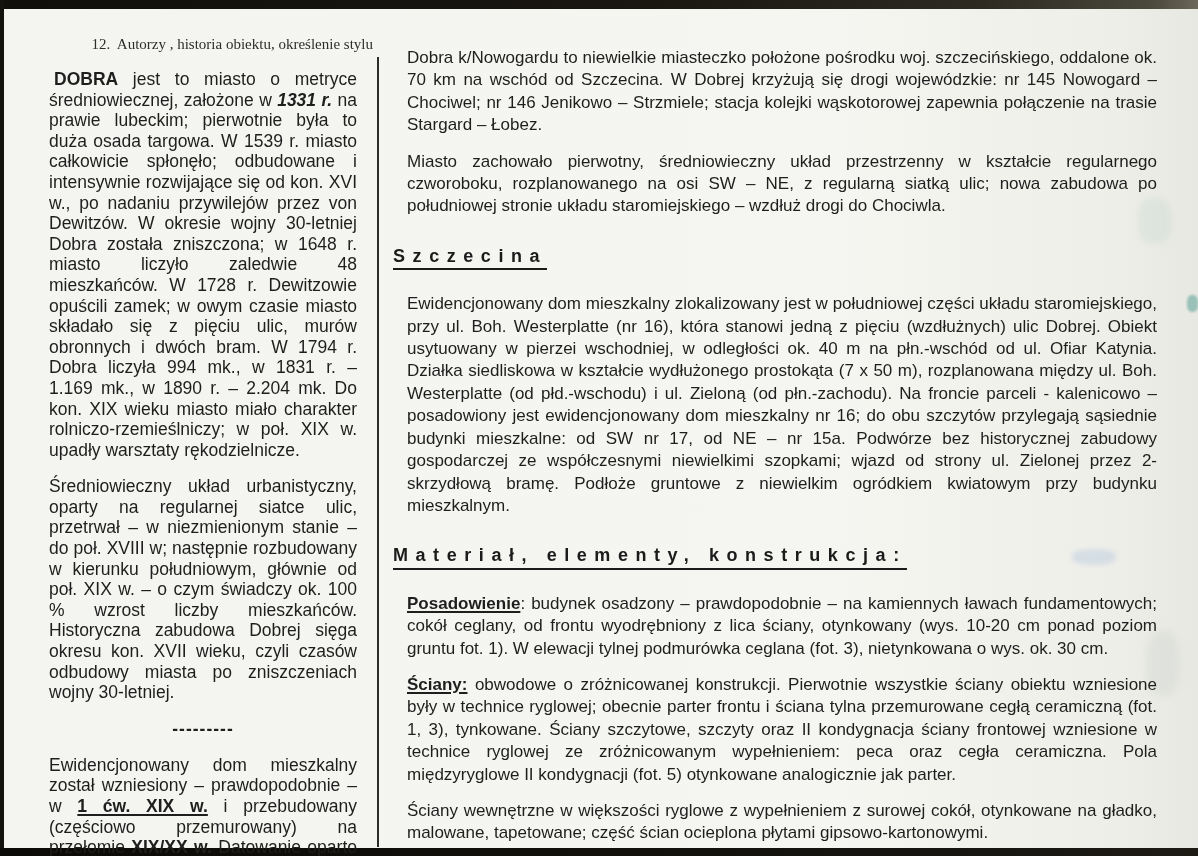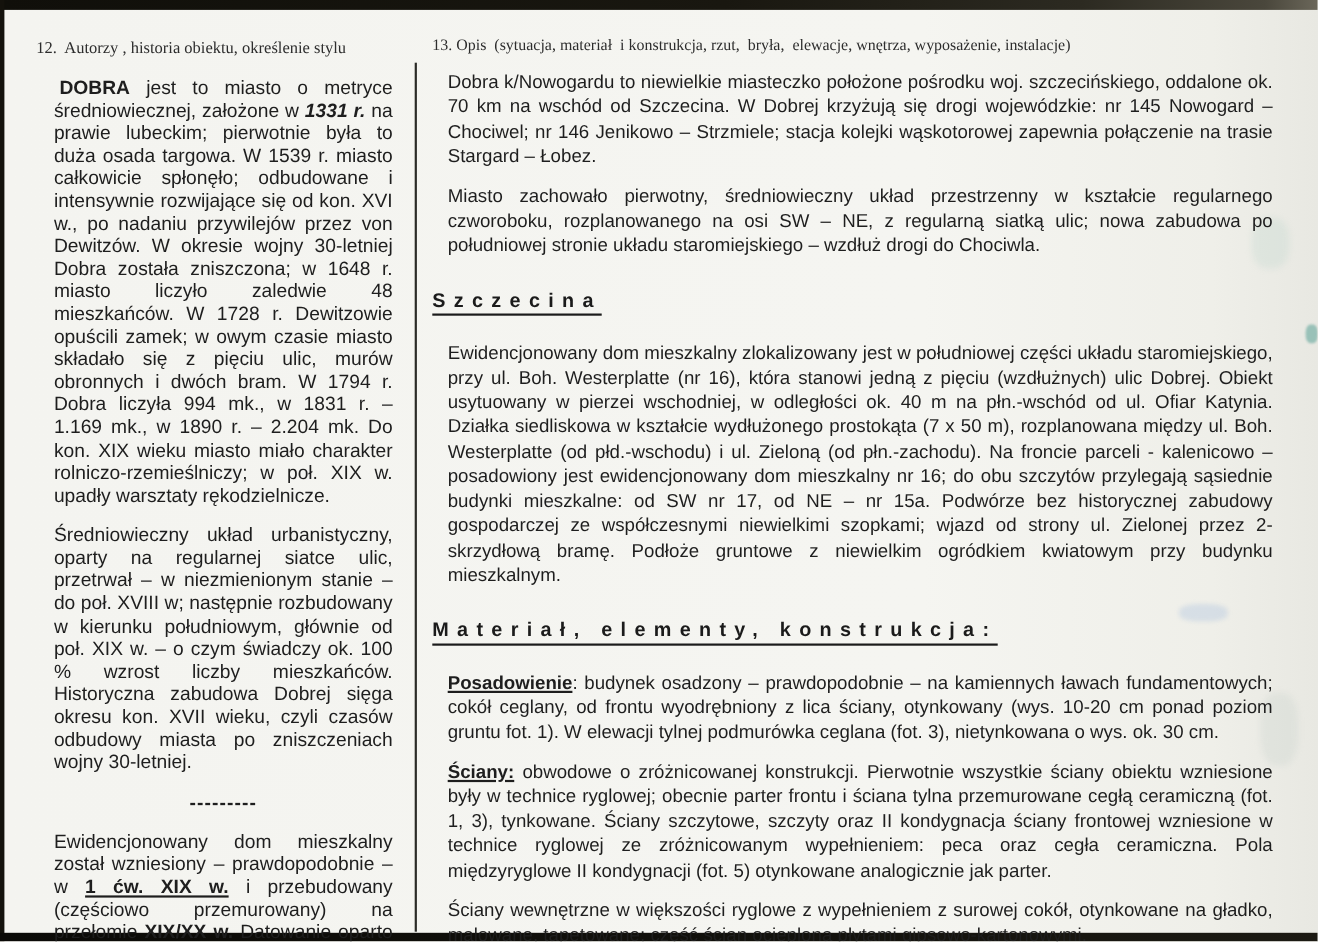--- a/index.html
+++ b/index.html
@@ -18,21 +18,21 @@
   
   .bleed{position:absolute;border-radius:40%;pointer-events:none;}
   .bleed-1{left:1138px;top:198px;width:34px;height:46px;background:rgba(160,200,190,.18);filter:blur(3px);}
   .bleed-2{left:1187px;top:295px;width:11px;height:17px;background:rgba(88,160,150,.55);filter:blur(1px);}
   .bleed-3{left:1072px;top:549px;width:44px;height:16px;background:rgba(150,180,220,.28);filter:blur(2px);}
   .bleed-4{left:1146px;top:630px;width:34px;height:66px;background:rgba(168,188,178,.16);filter:blur(3px);}
 
   .col{position:absolute;}
   .col-left{left:33px;top:36px;width:340px;}
   .col-right{left:393px;top:33px;width:778px;}
-  .col-header{font-family:"Liberation Serif", serif;color:#2d2d2d;white-space:pre-wrap;}
+  .col-header{font-family:"Liberation Serif", serif;color:#2d2d2d;white-space:pre-wrap;text-align:right;}
   .col-left .col-header{font-size:15px;margin-bottom:15px;}
   .col-right .col-header{font-size:14.5px;margin-bottom:4px;}
 
   
   .body-left{font-size:17.5px;line-height:20.6px;text-align:justify;color:#1e1e1e;}
   .body-left p{margin:16px;}
   .indent{text-indent:5px;}
   .dash-sep{text-align:center;font-weight:700;letter-spacing:1px;line-height:20px;
             margin:3px 0 6px 0;}
 
@@ -69,21 +69,20 @@
     <div class="body-left">
       <p class="indent"><span class="rt-b">DOBRA</span><span> jest to miasto o metryce średniowiecznej, założone w </span><span class="rt-b rt-i">1331 r.</span><span> na prawie lubeckim; pierwotnie była to duża osada targowa. W 1539 r. miasto całkowicie spłonęło; odbudowane i intensywnie rozwijające się od kon. XVI w., po nadaniu przywilejów przez von Dewitzów. W okresie wojny 30-letniej Dobra została zniszczona; w 1648 r. miasto liczyło zaledwie 48 mieszkańców. W 1728 r. Dewitzowie opuścili zamek; w owym czasie miasto składało się z pięciu ulic, murów obronnych i dwóch bram. W 1794 r. Dobra liczyła 994 mk., w 1831 r. – 1.169 mk., w 1890 r. – 2.204 mk. Do kon. XIX wieku miasto miało charakter rolniczo-rzemieślniczy; w poł. XIX w. upadły warsztaty rękodzielnicze.</span></p>
       <p><span>Średniowieczny układ urbanistyczny, oparty na regularnej siatce ulic, przetrwał – w niezmienionym stanie – do poł. XVIII w; następnie rozbudowany w kierunku południowym, głównie od poł. XIX w. – o czym świadczy ok. 100 % wzrost liczby mieszkańców. Historyczna zabudowa Dobrej sięga okresu kon. XVII wieku, czyli czasów odbudowy miasta po zniszczeniach wojny 30-letniej.</span></p>
       <div class="dash-sep">---------</div>
       <p><span>Ewidencjonowany dom mieszkalny został wzniesiony – prawdopodobnie – w </span><span class="rt-b rt-u">1 ćw. XIX w.</span><span> i przebudowany (częściowo przemurowany) na przełomie </span><span class="rt-b">XIX/XX w.</span><span> Datowanie oparto jedynie na analizie cech formalnych, gdzie za wcześniejszą metryką przemawiają: ryglowe ściany szczytowe i ściany II kondygnacji oraz elementy więźby dachowej. Z kolei ewidentnie młodsze są:</span></p>
 
     </div>
   </div>
 
   <div class="col col-right">
-    <div class="col-header">13. Opis  (sytuacja, materiał  i konstrukcja, rzut,  bryła,  elewacje, wnętrza, wyposażenie, instalacje)</div>
     <div class="body-right">
 
       <section>
         <p><span>Dobra k/Nowogardu to niewielkie miasteczko położone pośrodku woj. szczecińskiego, oddalone ok. 70 km na  wschód od Szczecina. W Dobrej krzyżują się drogi wojewódzkie: nr 145 Nowogard – Chociwel; nr 146 Jenikowo – Strzmiele; stacja kolejki wąskotorowej zapewnia połączenie na trasie Stargard – Łobez.</span></p>
         <p><span>Miasto zachowało pierwotny, średniowieczny układ przestrzenny w kształcie regularnego czworoboku, rozplanowanego na osi SW – NE, z regularną siatką ulic; nowa zabudowa po południowej stronie układu staromiejskiego – wzdłuż drogi do Chociwla.</span></p>
       </section>
 
       <section>
         <h2 class="sec-heading">Szczecina</h2>
         <p><span>Ewidencjonowany dom mieszkalny zlokalizowany jest w południowej części układu staromiejskiego, przy ul. Boh. Westerplatte (nr 16), która stanowi jedną z pięciu (wzdłużnych) ulic Dobrej. Obiekt usytuowany w pierzei wschodniej, w odległości ok. 40 m na płn.-wschód od ul. Ofiar Katynia. Działka siedliskowa w kształcie wydłużonego prostokąta (7 x 50 m), rozplanowana między ul. Boh. Westerplatte (od płd.-wschodu) i ul. Zieloną (od płn.-zachodu). Na froncie parceli - kalenicowo – posadowiony jest ewidencjonowany dom mieszkalny nr 16; do obu szczytów przylegają sąsiednie budynki mieszkalne: od SW nr 17, od NE – nr 15a. Podwórze bez historycznej zabudowy  gospodarczej ze współczesnymi niewielkimi szopkami; wjazd od strony ul. Zielonej przez 2-skrzydłową bramę.  Podłoże gruntowe z niewielkim ogródkiem kwiatowym przy budynku mieszkalnym.</span></p>

